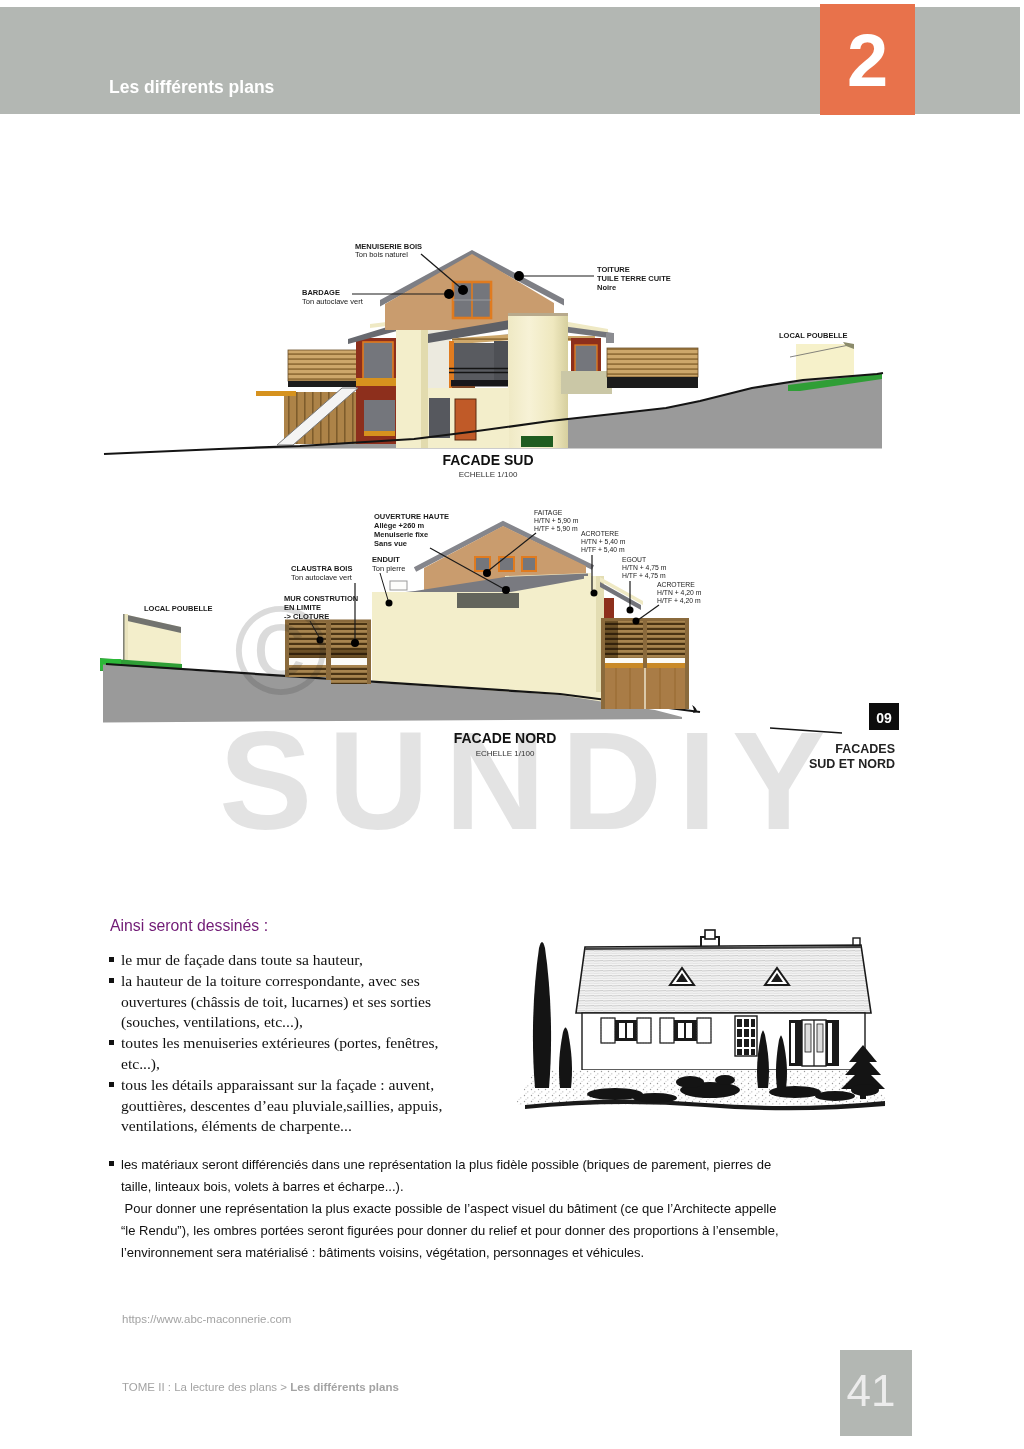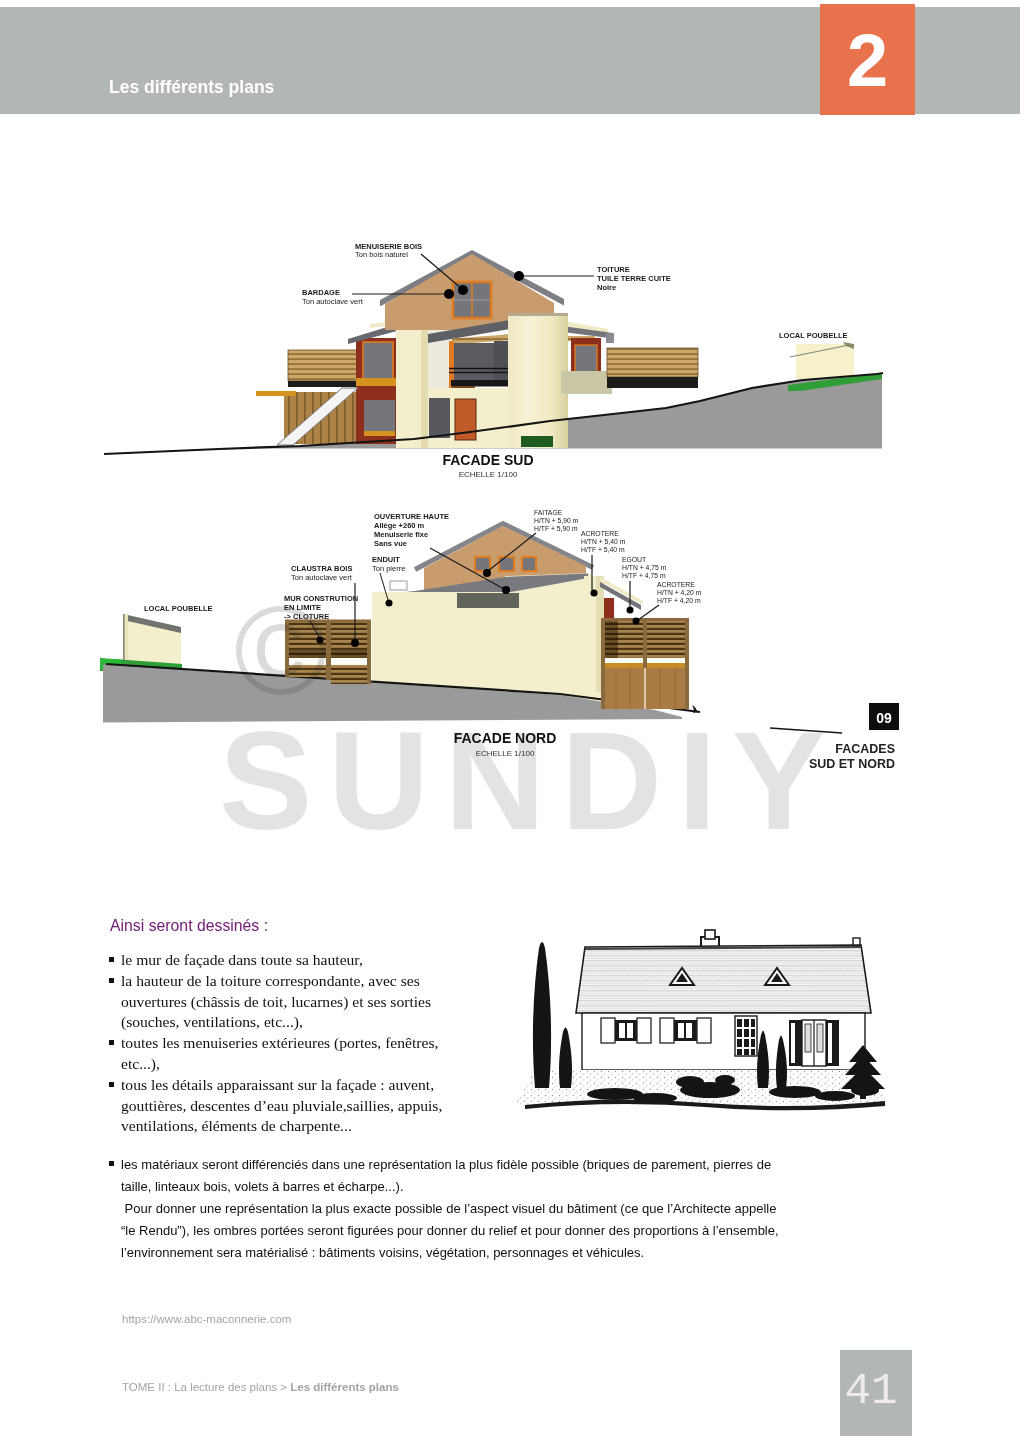--- a/index.html
+++ b/index.html
@@ -490,13 +490,13 @@
  <ellipse cx="370" cy="170" rx="14" ry="6"></ellipse>
 </g>
 </svg>
 
 <div class="abs" style="left:122px;top:1381px;font-size:11.5px;color:#a3a3a3;text-align:center;">TOME II : La lecture des plans &gt; <b>Les différents plans</b></div>
 
 <div class="abs" style="left:122px;top:1313px;font-size:11.5px;color:#a3a3a3;">https://www.abc-maconnerie.com</div>
 
 <div class="abs" style="left:840px;top:1350px;width:72px;height:86px;background:#b3b7b3;"></div>
 
-<div class="abs" style="left:840px;top:1366px;width:62px;text-align:center;font-size:44px;color:#ececec;font-family:Liberation Mono, monospace;">41</div>
+<div class="abs" style="left:840px;top:1366px;width:62px;text-align:center;font-size:44px;color:#ececec;">41</div>
 
 </body></html>

